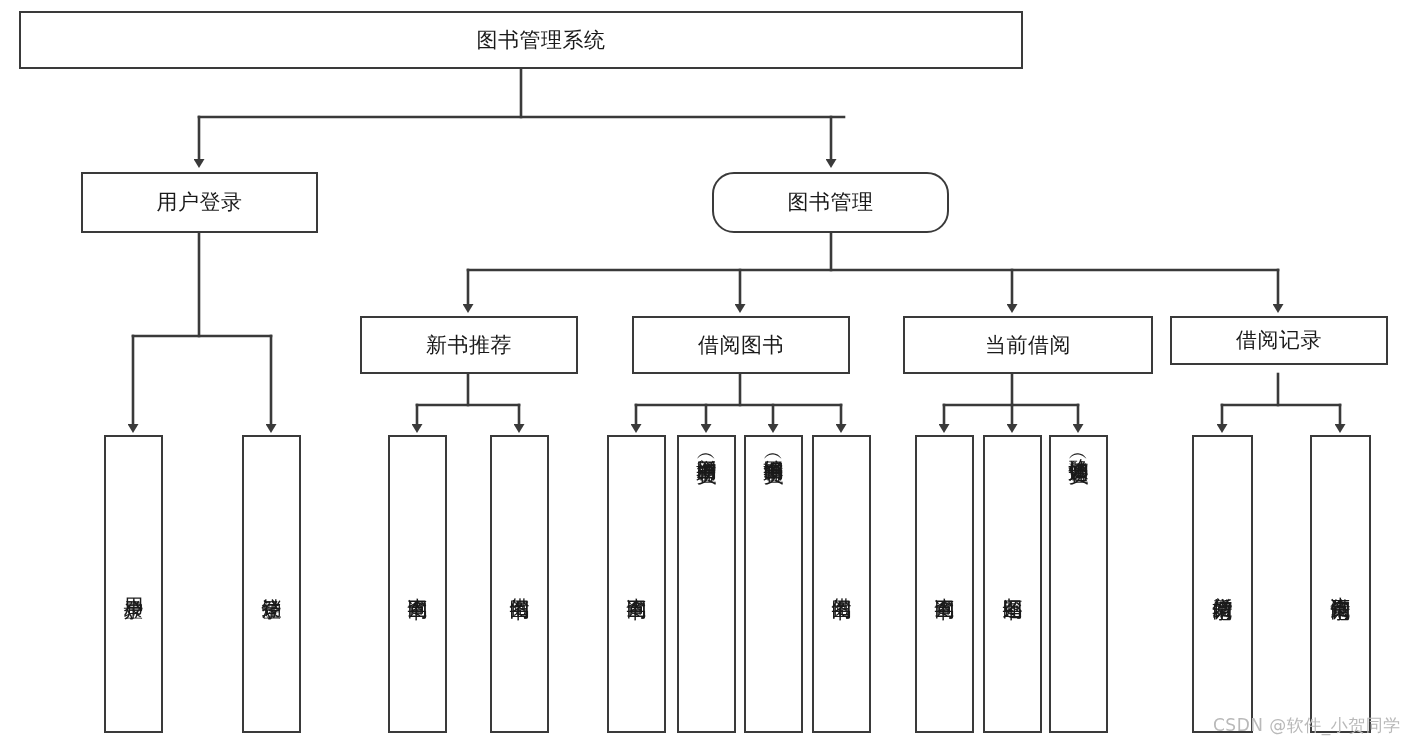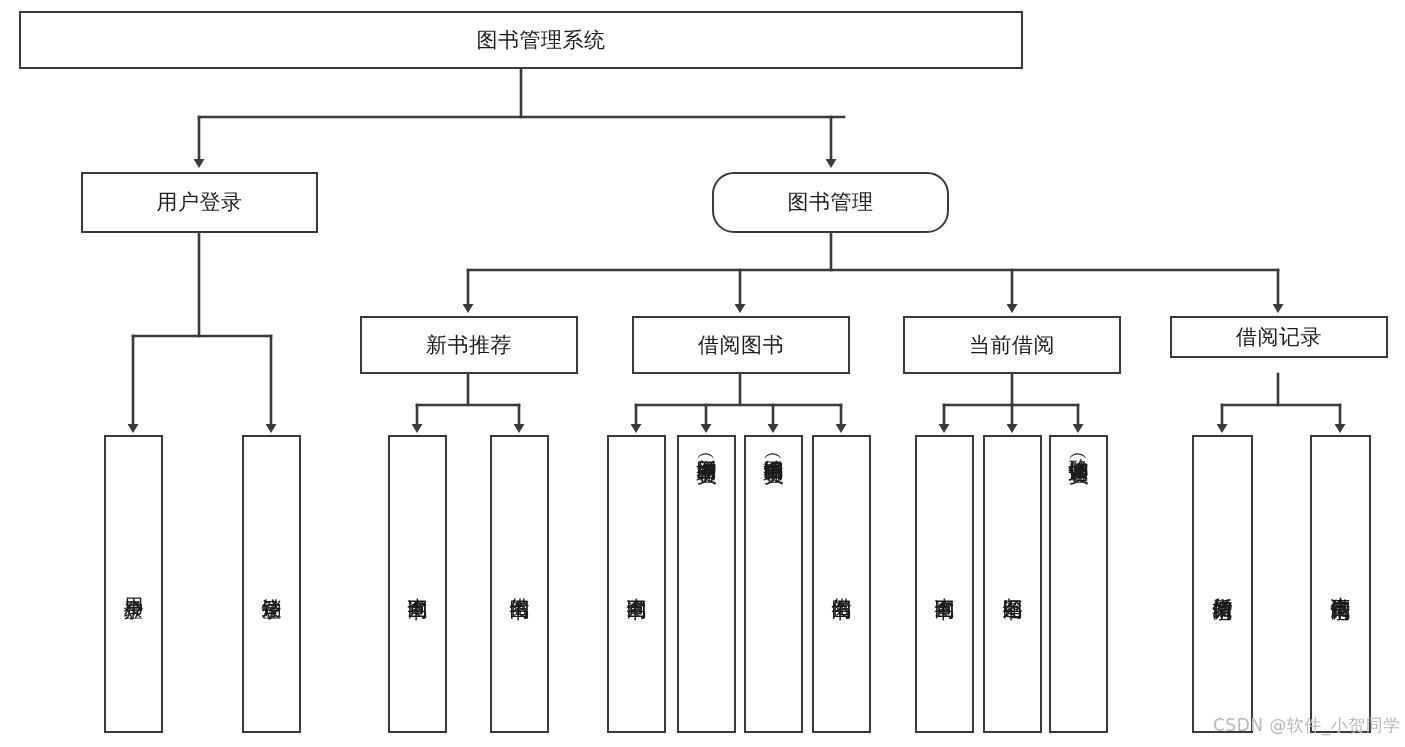--- a/index.html
+++ b/index.html
@@ -146,24 +146,24 @@
   <div class="node horiz" style="left:712px; top:172px; width:237px; height:61px;border-radius:22px;">
     <span class="label">图书管理</span>
   </div>
 
   <div class="node horiz" style="left:360px; top:316px; width:218px; height:58px;">
     <span class="label">新书推荐</span>
   </div>
   <div class="node horiz" style="left:632px; top:316px; width:218px; height:58px;">
     <span class="label">借阅图书</span>
   </div>
-  <div class="node horiz" style="left:903px; top:316px; width:218px; height:58px;">
+  <div class="node horiz" style="left:903px; top:316px; width:250px; height:58px;">
     <span class="label">当前借阅</span>
   </div>
-  <div class="node horiz" style="left:1170px; top:316px; width:218px; height:42px;">
+  <div class="node horiz" style="left:1170px; top:316px; width:218px; height:49px;">
     <span class="label">借阅记录</span>
   </div>
 
   <div class="node vert vcenter" style="left:104px; top:435px; width:59px; height:298px;">
     <span class="label">用户登录</span>
   </div>
   <div class="node vert vcenter" style="left:242px; top:435px; width:59px; height:298px;">
     <span class="label">注销登录</span>
   </div>
 

